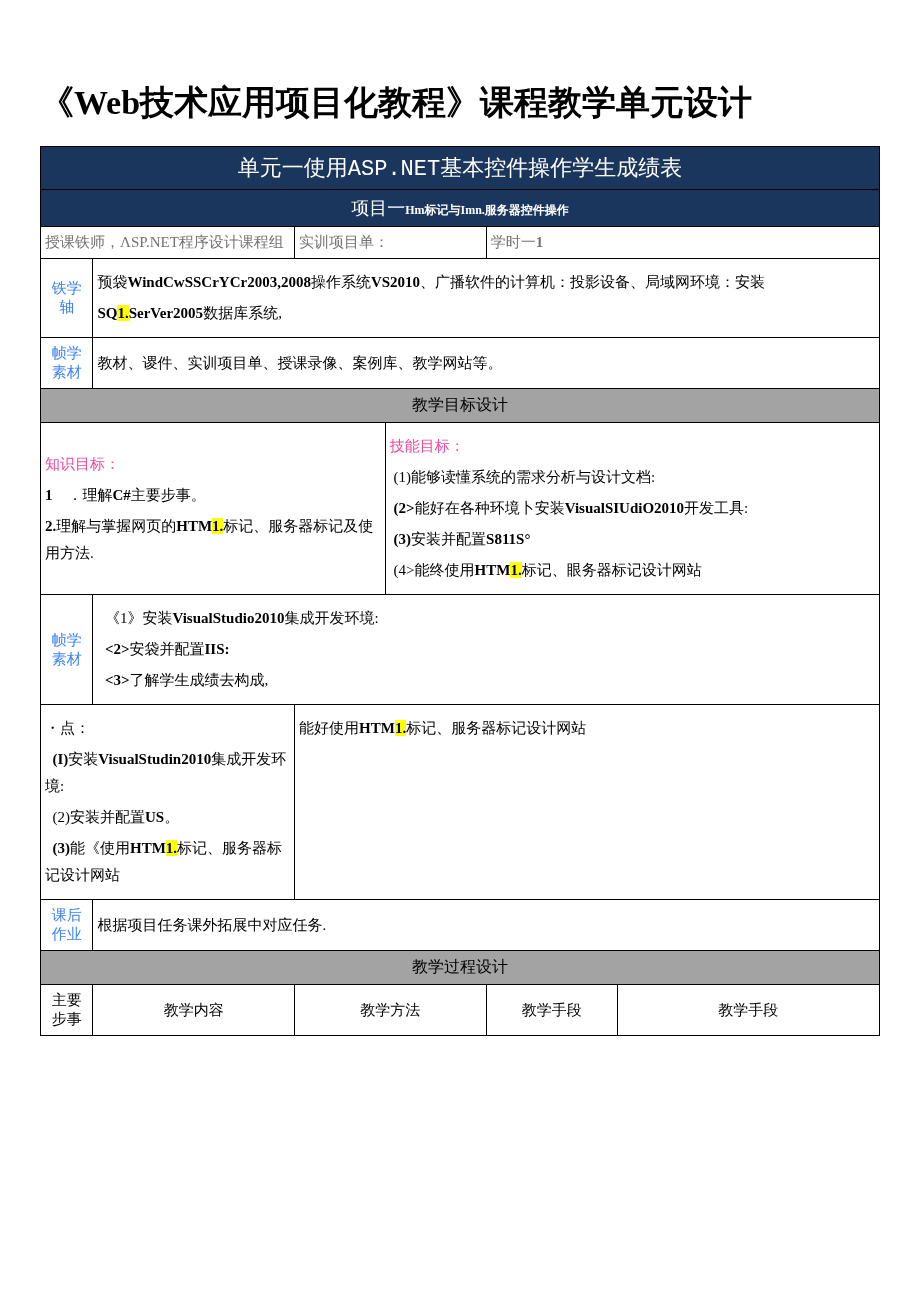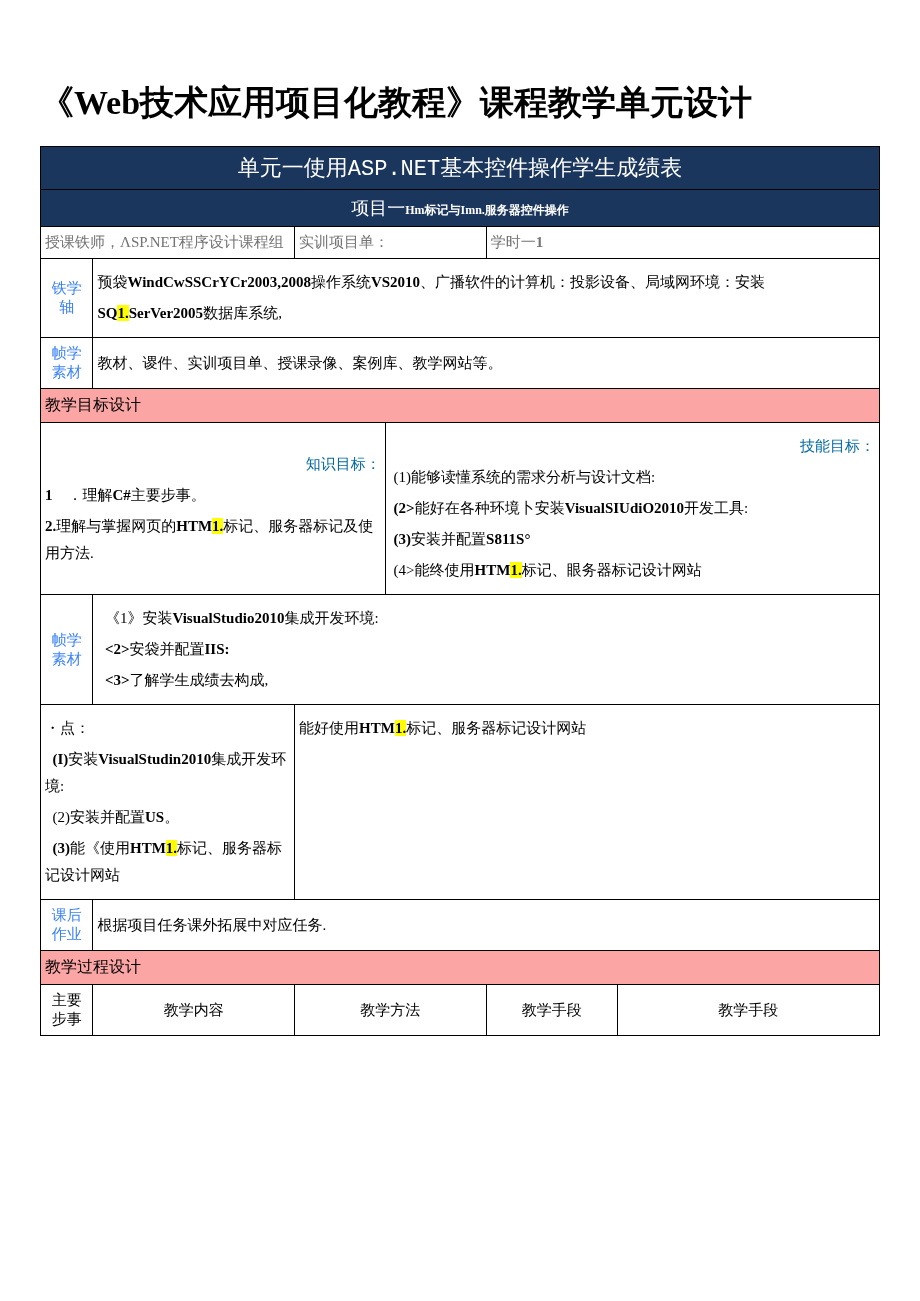--- a/index.html
+++ b/index.html
@@ -43,37 +43,38 @@
   .banner .lat { font-family: "Courier New", monospace; }
   .subbanner {
     background: #1a365d;
     color: #fff;
     text-align: center;
     font-size: 18px;
     padding: 8px 0;
   }
   .subbanner .small { font-size: 12px; font-weight: bold; }
   .section-head {
-    background: #fca5a5;
+    background: #a3a3a3;
+    text-align: center;
     font-size: 16px;
     padding: 8px 0;
   }
   .label-col {
     color: #3b82f6;
     width: 52px;
     text-align: center;
   }
   .hl { background: #ffff00; font-weight: bold; }
   .bold { font-weight: bold; }
   .knowledge p, .skill p, .content p, .keypoint p, .keypoint2 p, .hw p {
     margin: 4px 0;
     line-height: 1.8;
   }
   .info-row { color: #737373; }
-  .blue { color: #0369a1; text-align: right; }
+  .blue { color: #ec4899; }
   .center { text-align: center; }
 </style>
 </head>
 <body>
 
 <div class="page">
   <h1 class="main-title">《Web技术应用项目化教程》课程教学单元设计</h1>
 
   <table class="doc">
     <colgroup>

